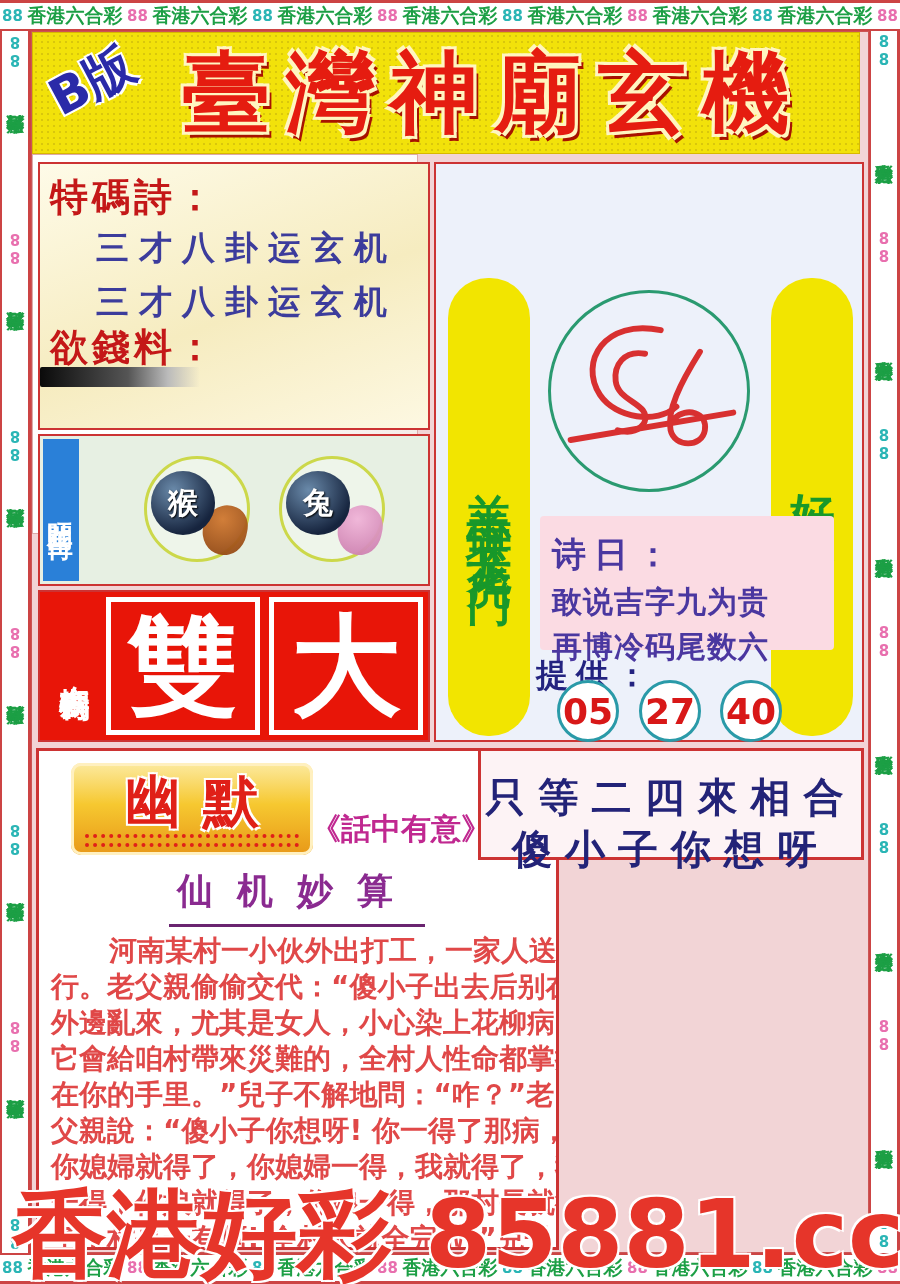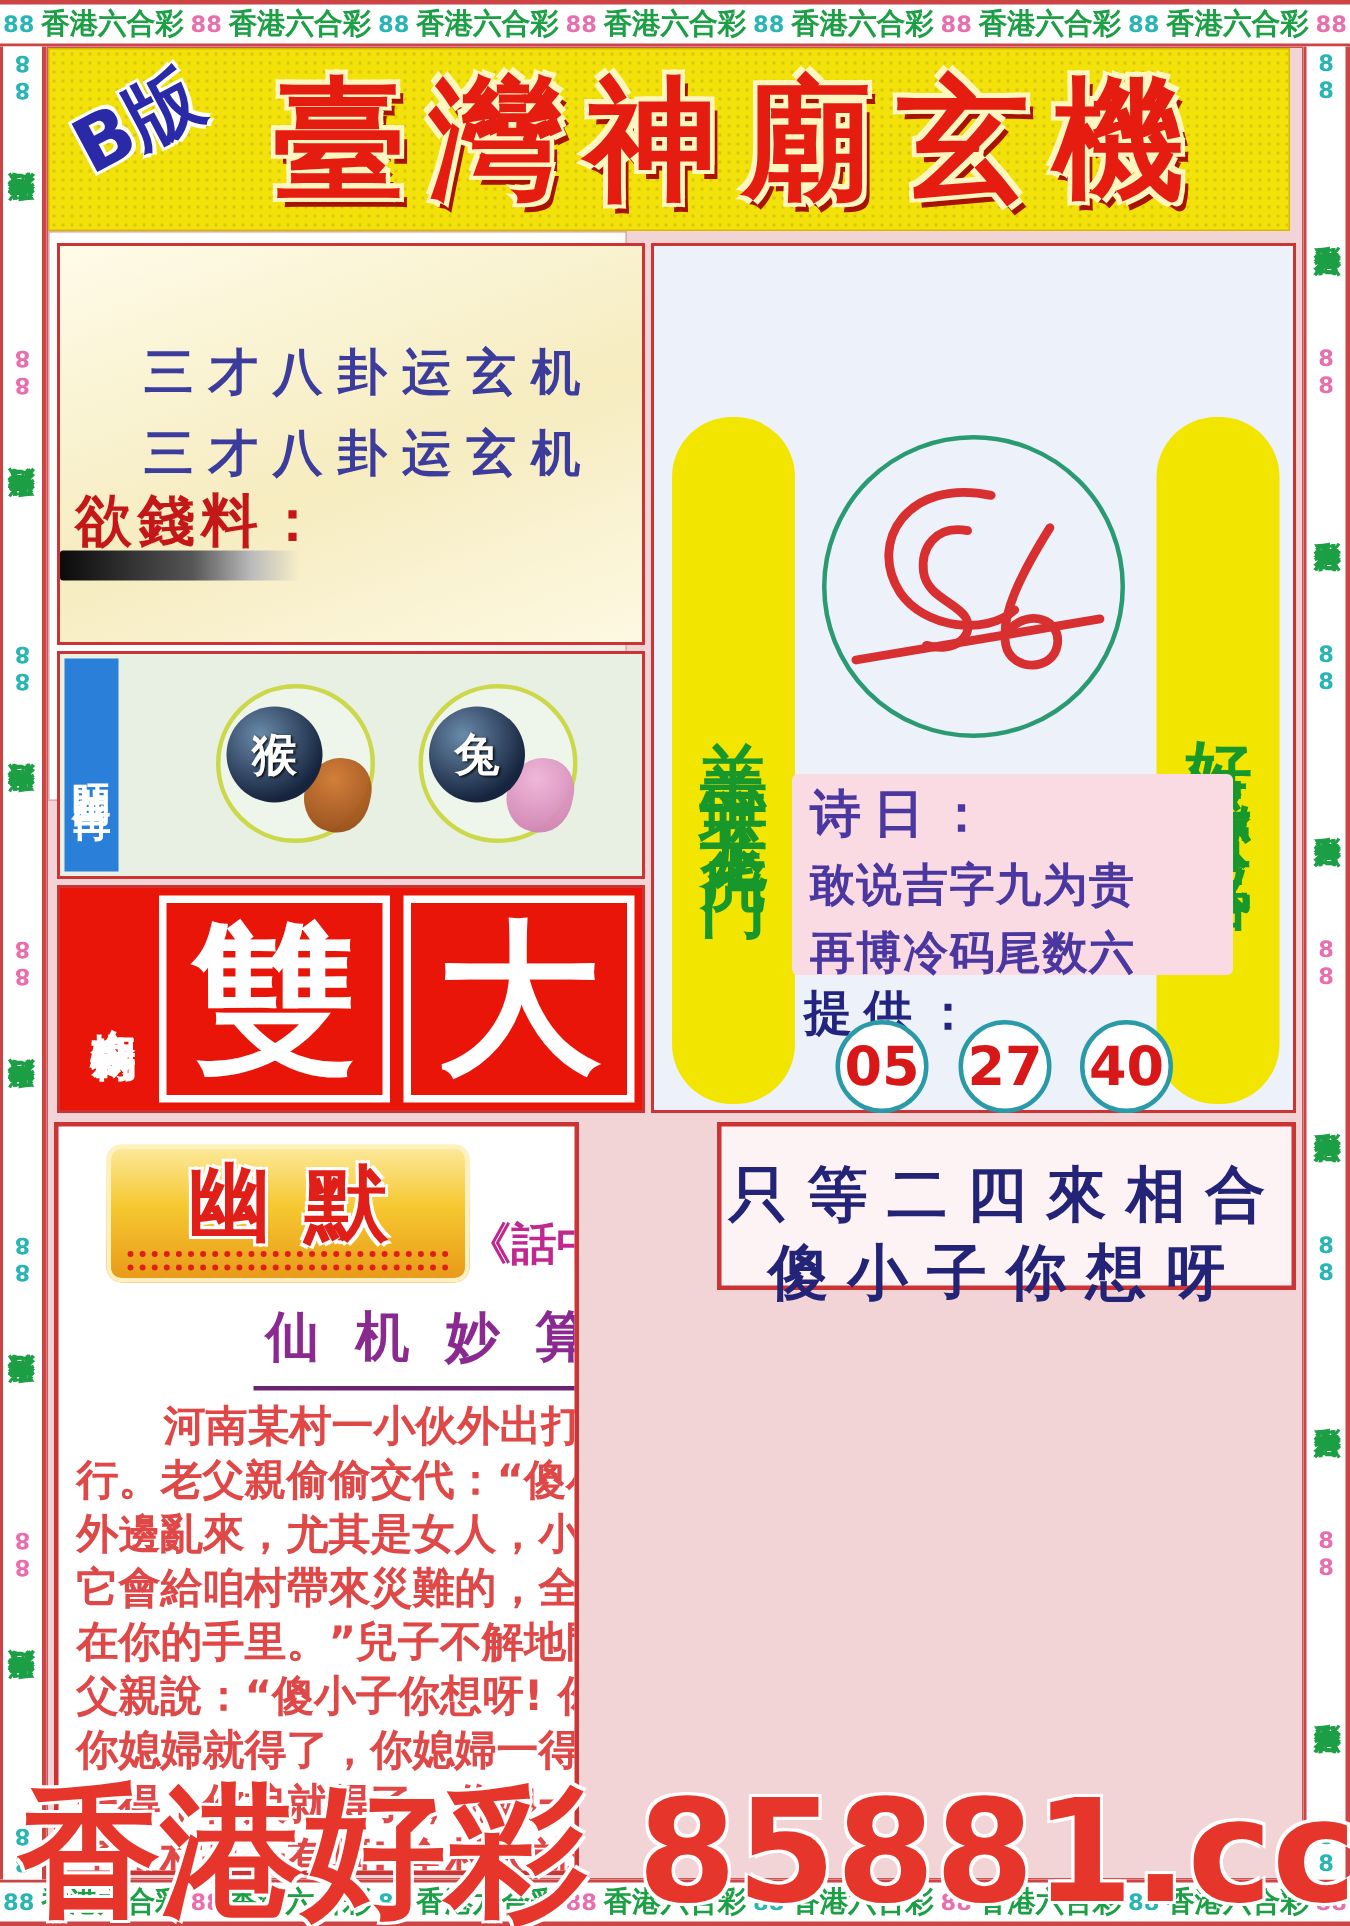--- a/index.html
+++ b/index.html
@@ -60,30 +60,30 @@
 
   
   #panelD { left:402px; top:130px; width:430px; height:580px; background:#edf1fa; }
   #oracleTitle { position:absolute; top:12px; width:100%; text-align:center; font-size:62px; font-weight:900; letter-spacing:12px; white-space:nowrap;
     color:#f4f6ff; -webkit-text-stroke:3px #272780; text-shadow:3px 3px 0 rgba(39,39,128,.35); }
   .ybar { position:absolute; top:114px; width:82px; height:458px; background:#f2e500; border-radius:40px;
     writing-mode:vertical-rl; text-orientation:upright; display:flex; align-items:center; justify-content:center;
     font-family:"DejaVu Serif", serif; font-size:45px; font-weight:900; color:#18982a; letter-spacing:14px; }
   #ybarL { left:12px; } #ybarR { left:335px; }
   #oracleCircle { position:absolute; left:112px; top:126px; width:202px; height:202px; border:3px solid #2a9a70; border-radius:50%; }
-  #pinkBox { position:absolute; left:92px; top:352px; width:294px; height:134px; background:#fbdbe3; border-radius:4px; padding:4px 12px; }
+  #pinkBox { position:absolute; left:104px; top:352px; width:294px; height:134px; background:#fbdbe3; border-radius:4px; padding:16px 12px; }
   #pinkBox .plabel { font-family:"DejaVu Serif", serif; font-size:34px; font-weight:900; color:#4a37a0; letter-spacing:8px; }
   #pinkBox .pline { font-family:"DejaVu Serif", serif; font-size:30px; font-weight:900; color:#4a37a0; letter-spacing:1px; white-space:nowrap; margin-top:4px; }
   #provide { position:absolute; left:100px; top:490px; font-family:"DejaVu Serif", serif; font-size:32px; font-weight:900; color:#232380; letter-spacing:8px; }
   .numcircle { position:absolute; top:516px; width:62px; height:62px; border:3px solid #2a9aa8; border-radius:50%; background:#fff;
     display:flex; align-items:center; justify-content:center; color:#d81818; font-size:36px; font-weight:900; }
   #num0 { left:121px; } #num1 { left:203px; } #num2 { left:284px; }
 
   
-  #humor { left:4px; top:716px; width:350px; height:502px; background:#fff; border-width:3px; overflow:hidden; }
+  #humor { left:4px; top:716px; width:523px; height:502px; background:#fff; border-width:3px; overflow:hidden; }
   #badge { position:absolute; left:32px; top:12px; width:242px; height:92px; border-radius:10px;
     background:linear-gradient(#fceaa0,#f6c830 45%,#e89818); box-shadow:inset 0 0 0 3px #fff0c0; text-align:center; }
   #badge .btext { display:block; margin-top:2px; font-size:56px; font-weight:900; color:#e02018; letter-spacing:22px; padding-left:22px;
     text-shadow:-2px -2px 0 #fff, 2px -2px 0 #fff, -2px 2px 0 #fff, 2px 2px 0 #fff; }
   #badgeWave { position:absolute; left:14px; right:14px; bottom:8px; height:13px; border-top:4px dotted #e02018; border-bottom:4px dotted #e02018; }
   #humorSub { position:absolute; left:272px; top:58px; font-size:30px; font-weight:900; color:#c02890; white-space:nowrap; }
   #storyTitle { position:absolute; top:116px; left:130px; font-size:36px; font-weight:900; color:#8a2a90; letter-spacing:24px; white-space:nowrap;
     border-bottom:3px solid #6a2470; padding:0 8px 8px 8px; }
   #story { position:absolute; top:182px; left:12px; right:10px; }
   .story-line { font-size:28px; font-weight:bold; color:#e04848; line-height:36px; white-space:nowrap; }
@@ -169,20 +169,21 @@
     </div>
 
   <div id="content">
 
     <div id="banner">
       <span id="edition">B版</span>
       <span class="title">臺灣神廟玄機</span>
     </div>
 
     <div id="panelA" class="panel">
+      <div class="red-label" style="left:10px; top:8px;">特碼詩：</div>
       <div class="poem-line" style="left:56px; top:62px;">三才八卦运玄机</div>
       <div class="poem-line" style="left:56px; top:116px;">三才八卦运玄机</div>
       <div class="red-label" style="left:10px; top:158px;">欲錢料：</div>
       <div id="smudge"></div>
     </div>
 
     <div id="panelB" class="panel">
       <div id="zodiacLabel">旺門生肖</div>
       <div class="ring" id="ring0">
         <div class="animal monkey"></div>

